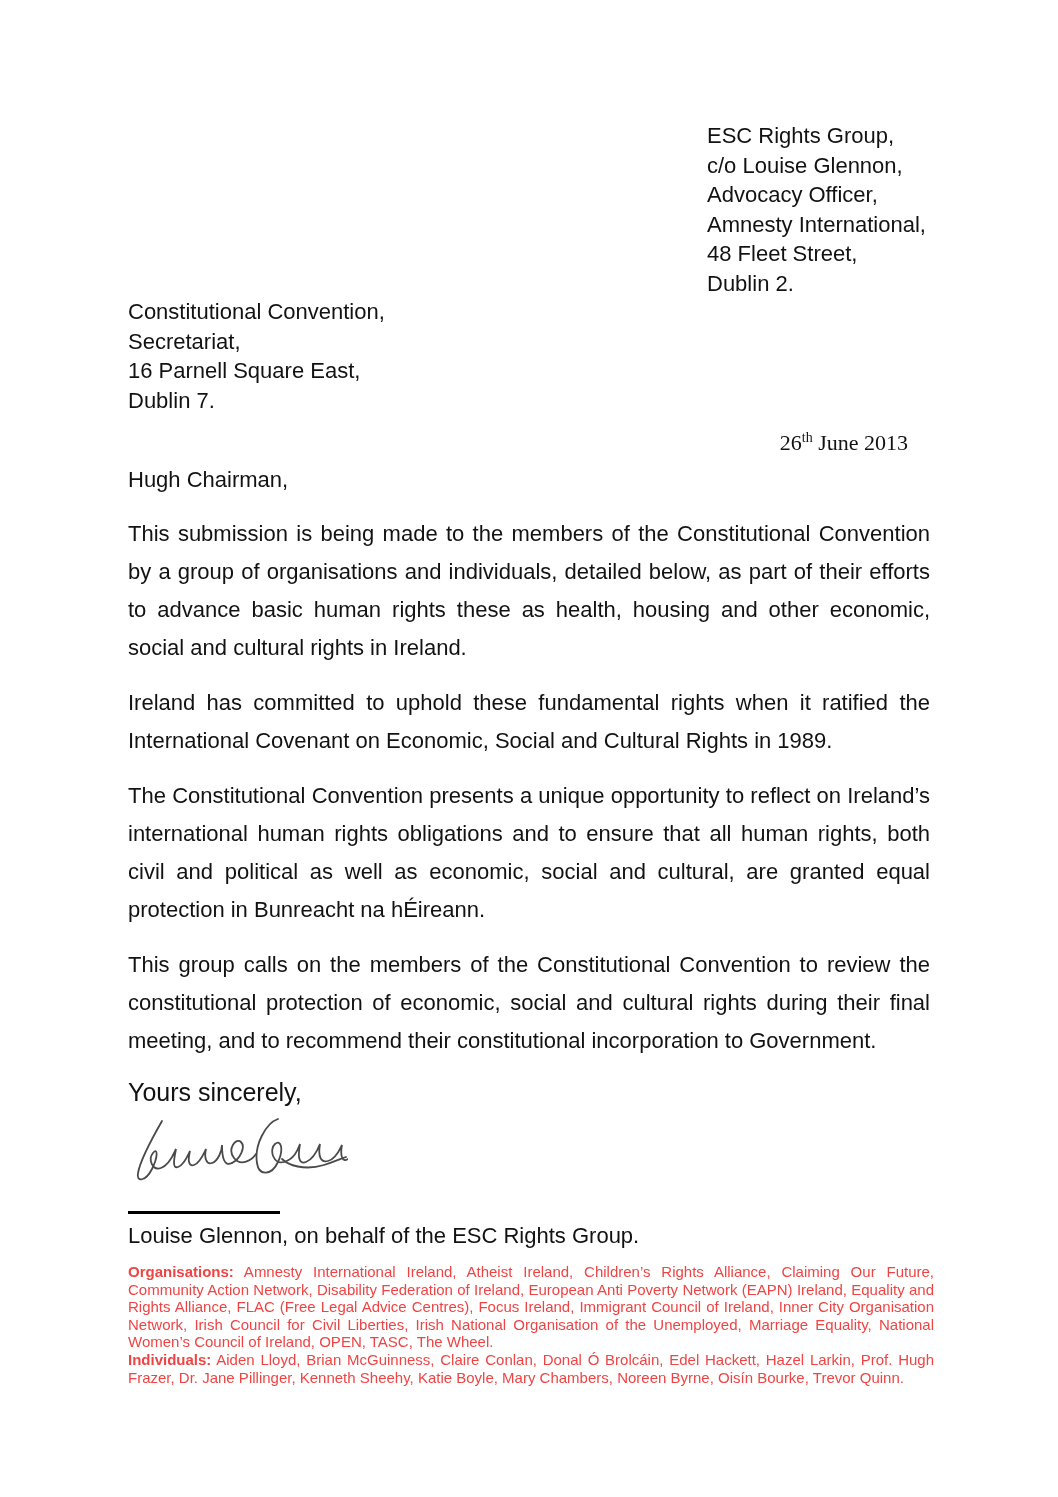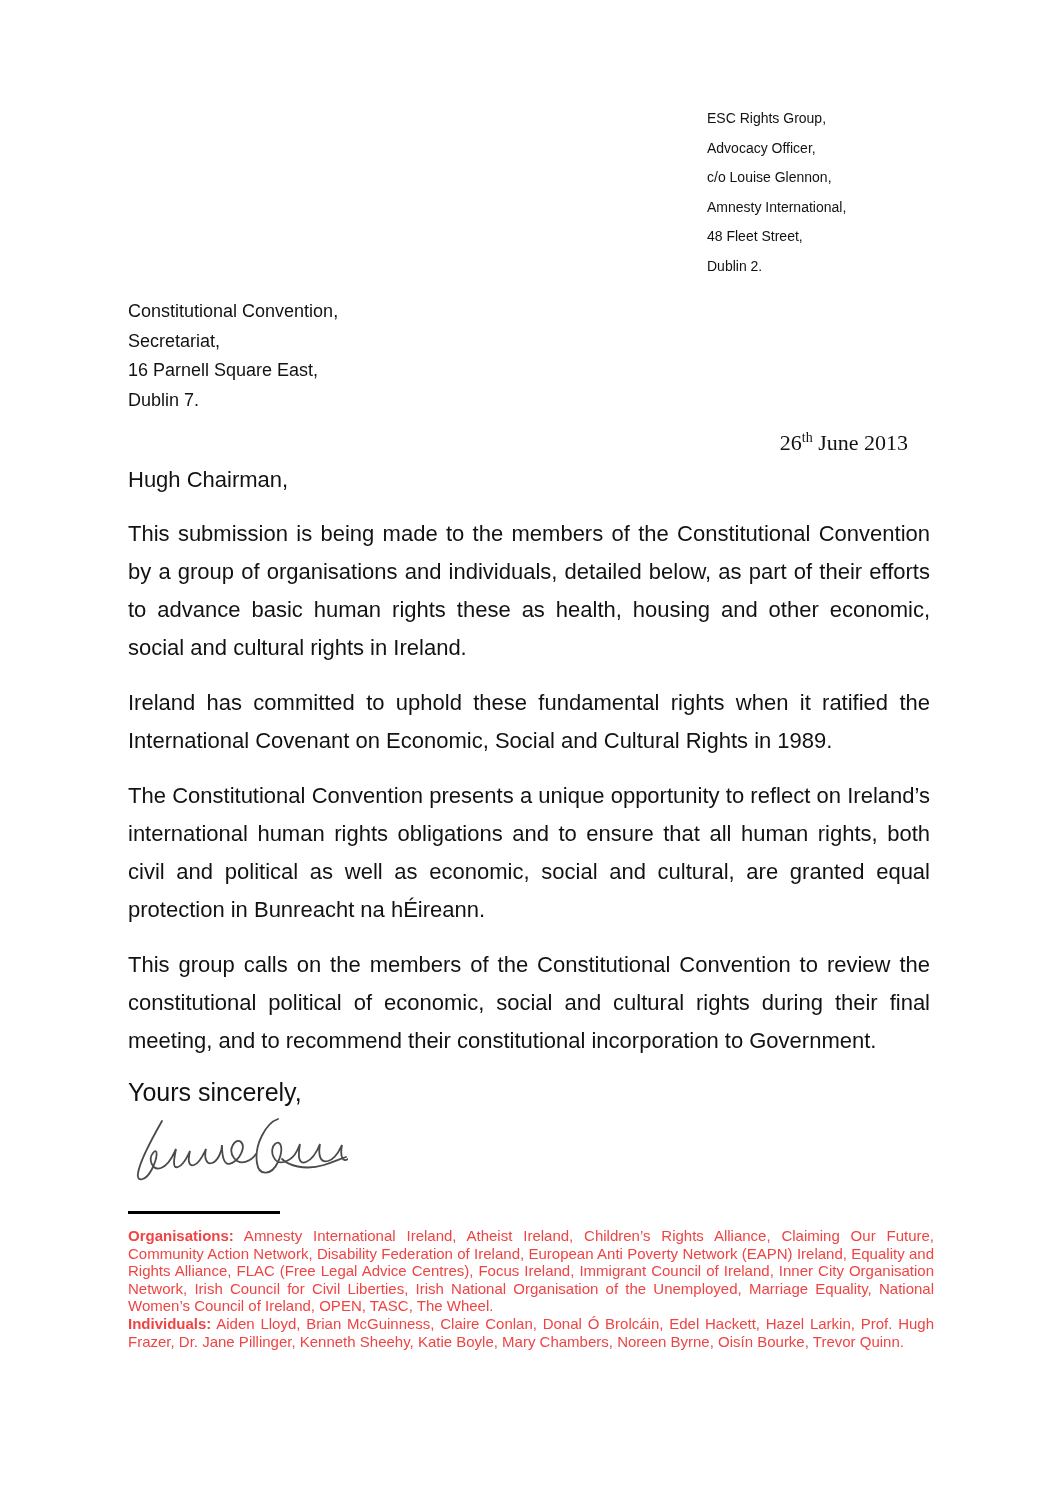--- a/index.html
+++ b/index.html
@@ -10,29 +10,29 @@
     height: 1497px;
     margin: 0 auto;
     background: #ffffff;
     font-family: "Liberation Sans", sans-serif;
     color: #121212;
     overflow: hidden;
   }
   .sender {
     position: absolute;
     left: 707px;
-    top: 104px;
-    font-size: 14px;
+    top: 121px;
+    font-size: 22px;
     line-height: 29.5px;
   }
   .recipient {
     position: absolute;
     left: 128px;
     top: 297px;
-    font-size: 18px;
+    font-size: 22px;
     line-height: 29.5px;
   }
   .date-line {
     position: absolute;
     left: 128px;
     top: 430px;
     width: 780px;
     text-align: right;
     font-size: 22px;
     font-family: Liberation Serif, serif;
@@ -89,22 +89,22 @@
   }
   .footnote .label { font-weight: bold; }
 </style>
 </head>
 <body>
 
 <div class="page">
 
   <div class="sender">
     <div>ESC Rights Group,</div>
+    <div>c/o Louise Glennon,</div>
     <div>Advocacy Officer,</div>
-    <div>c/o Louise Glennon,</div>
     <div>Amnesty International,</div>
     <div>48 Fleet Street,</div>
     <div>Dublin 2.</div>
   </div>
 
   <div class="recipient">
     <div>Constitutional Convention,</div>
     <div>Secretariat,</div>
     <div>16 Parnell Square East,</div>
     <div>Dublin 7.</div>
@@ -113,37 +113,38 @@
   <div class="date-line">
     <span>26</span><sup>th</sup><span> June 2013</span>
   </div>
 
   <div class="letter-body">
     <p class="salutation">Hugh Chairman,</p>
 
     <p class="para">This submission is being made to the members of the Constitutional Convention by a group of organisations and individuals, detailed below, as part of their efforts to advance basic human rights these as health, housing and other economic, social and cultural rights in Ireland.</p>
     <p class="para">Ireland has committed to uphold these fundamental rights when it ratified the International Covenant on Economic, Social and Cultural Rights in 1989.</p>
     <p class="para">The Constitutional Convention presents a unique opportunity to reflect on Ireland’s international human rights obligations and to ensure that all human rights, both civil and political as well as economic, social and cultural, are granted equal protection in Bunreacht na hÉireann.</p>
-    <p class="para">This group calls on the members of the Constitutional Convention to review the constitutional political of economic, social and cultural rights during their final meeting, and to recommend their constitutional incorporation to Government.</p>
+    <p class="para">This group calls on the members of the Constitutional Convention to review the constitutional protection of economic, social and cultural rights during their final meeting, and to recommend their constitutional incorporation to Government.</p>
 
     <p class="closing">Yours sincerely,</p>
 
     <div class="signature-wrap">
       <svg width="220" height="82" viewBox="0 0 220 82" fill="none" xmlns="http://www.w3.org/2000/svg">
         <g stroke="#4a4a4a" stroke-width="1.8" stroke-linecap="round" fill="none">
           <path d="M34 8 C26 22 12 48 10 60 C8 70 18 68 24 56 C30 44 30 34 25 40 C20 46 24 58 33 55 C42 52 46 40 48 36 C46 46 44 56 50 54 C56 52 60 42 62 38 C60 46 60 54 66 52 C72 50 76 40 78 36 C76 44 78 52 84 50 C90 48 94 38 94 32 C94 44 96 54 104 50"></path>
           <path d="M104 50 C112 46 118 34 113 29 C108 24 99 36 106 45 C113 54 124 47 128 41"></path>
           <path d="M150 6 C138 10 126 32 129 50 C131 64 144 62 150 49 C156 36 153 26 147 31 C141 36 145 52 156 49 C167 46 170 36 172 31 C170 42 170 52 178 49 C186 46 190 36 192 31 C190 42 192 50 200 48 C208 46 212 36 214 32 C212 42 214 50 220 46"></path>
           <path d="M154 46 C160 52 176 58 196 52 C206 49 212 46 218 44"></path>
         </g>
       </svg>
     </div>
 
     <div class="sig-underline"></div>
 
+    <p class="signatory">Louise Glennon, on behalf of the ESC Rights Group.</p>
 
     <div class="footnote">
       <p><span class="label">Organisations:</span><span> Amnesty International Ireland, Atheist Ireland, Children’s Rights Alliance, Claiming Our Future, Community Action Network, Disability Federation of Ireland, European Anti Poverty Network (EAPN) Ireland, Equality and Rights Alliance, FLAC (Free Legal Advice Centres), Focus Ireland, Immigrant Council of Ireland, Inner City Organisation Network, Irish Council for Civil Liberties, Irish National Organisation of the Unemployed, Marriage Equality, National Women’s Council of Ireland, OPEN, TASC, The Wheel.</span></p>
       <p><span class="label">Individuals:</span><span> Aiden Lloyd, Brian McGuinness, Claire Conlan, Donal Ó Brolcáin, Edel Hackett, Hazel Larkin, Prof. Hugh Frazer, Dr. Jane Pillinger, Kenneth Sheehy, Katie Boyle, Mary Chambers, Noreen Byrne, Oisín Bourke, Trevor Quinn.</span></p>
     </div>
   </div>
 
 </div>
 
 </body></html>

